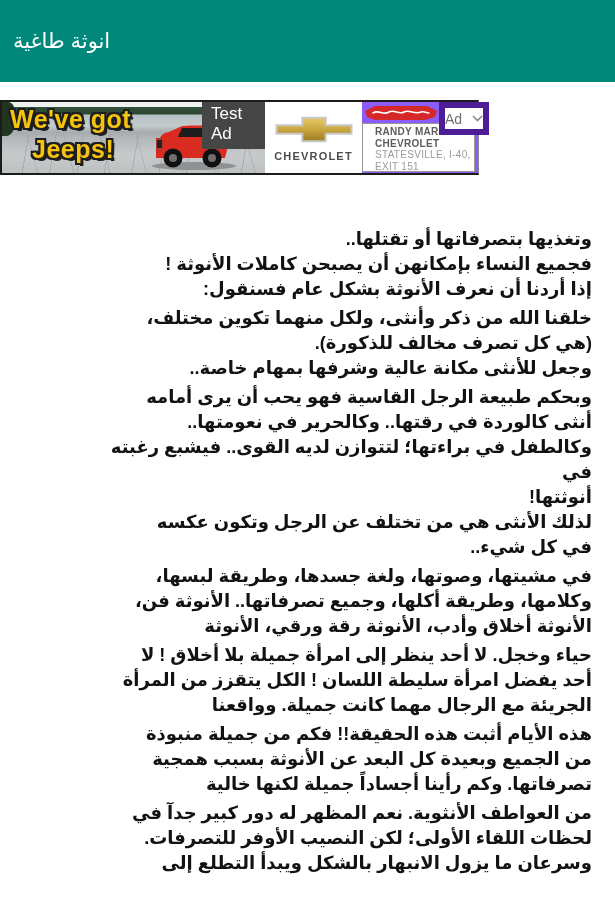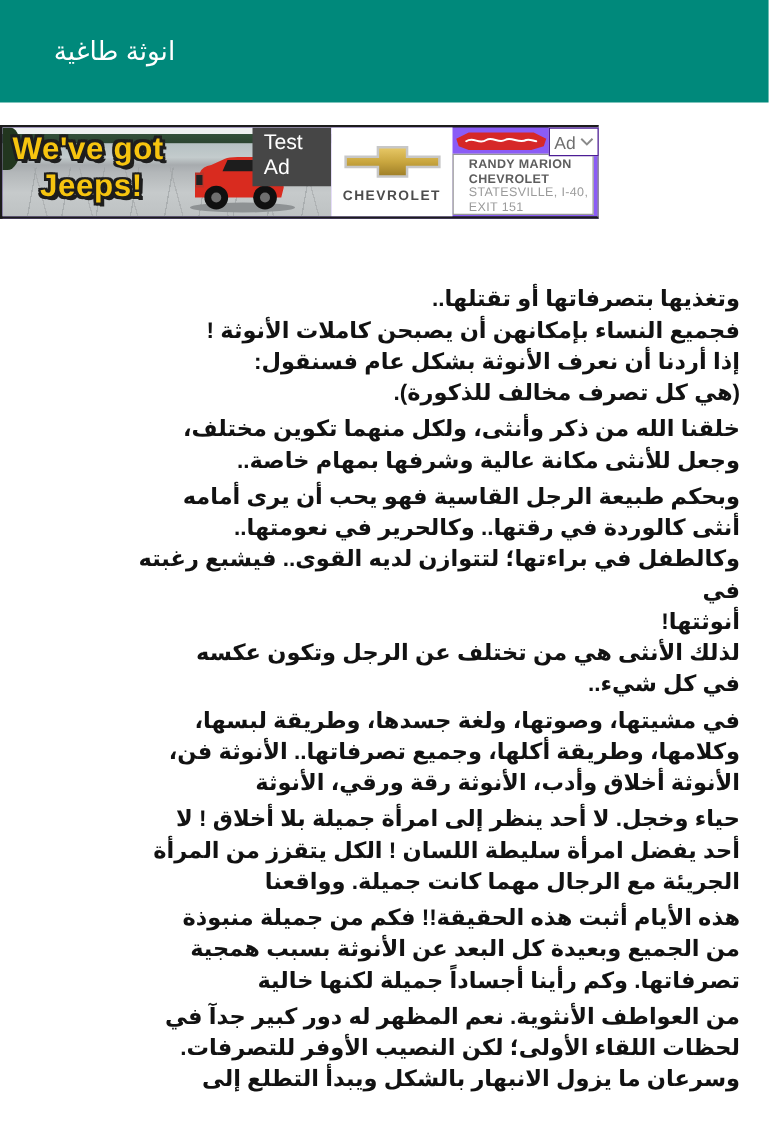--- a/index.html
+++ b/index.html
@@ -10,21 +10,21 @@
     font-family: "Liberation Sans", "DejaVu Sans", sans-serif;
     position: relative;
   }
   
   .app-header {
     position: absolute; top: 0; left: 0;
     width: 615px; height: 82px;
     background: #00897b;
     display: flex; align-items: center;
     box-sizing: border-box;
-    padding-left: 43px;
+    padding-left: 13px;
   }
   .app-title {
     color: #ffffff;
     font-size: 21px;
     direction: rtl;
   }
   
   .ad-banner {
     position: absolute; top: 100px; left: 0;
     width: 479px; height: 75px;
@@ -107,22 +107,22 @@
   .dealer-location {
     font-size: 10px; color: #9b9b9b;
     line-height: 10.5px; letter-spacing: 0.3px;
     margin-top: 1px;
   }
   .ribbon-logo { position: absolute; left: 361px; top: 2px; }
   .ad-info-chip {
     position: absolute; left: 437px; top: 0px;
     width: 38px; height: 21px;
     background: #ffffff;
-    border: 1px solid #4c1d95;
-    display: flex; align-items: center; justify-content: center;
+    border: 6px solid #4c1d95;
+    display: flex; align-items: center; justify-content: space-between;
     gap: 3px;
     cursor: pointer;
   }
   .ad-badge-label { font-size: 14px; color: #6f6f6f; }
   
   .article {
     position: absolute; top: 227px; left: 0; right: 0;
     padding-right: 23px; padding-left: 10px;
     direction: rtl;
     text-align: right;
@@ -195,22 +195,22 @@
       <polyline points="1,1 5.5,5.5 10,1" stroke="#8a8a8a" stroke-width="1.6" fill="none"></polyline>
     </svg>
   </div>
 
 </div>
 
 <div class="article">
     <div class="line">وتغذيها بتصرفاتها أو تقتلها..</div>
     <div class="line">فجميع النساء بإمكانهن أن يصبحن كاملات الأنوثة !</div>
     <div class="line">إذا أردنا أن نعرف الأنوثة بشكل عام فسنقول:</div>
+    <div class="line gap">خلقنا الله من ذكر وأنثى، ولكل منهما تكوين مختلف،</div>
     <div class="line">(هي كل تصرف مخالف للذكورة).</div>
-    <div class="line gap">خلقنا الله من ذكر وأنثى، ولكل منهما تكوين مختلف،</div>
     <div class="line">وجعل للأنثى مكانة عالية وشرفها بمهام خاصة..</div>
     <div class="line gap">وبحكم طبيعة الرجل القاسية فهو يحب أن يرى أمامه</div>
     <div class="line">أنثى كالوردة في رقتها.. وكالحرير في نعومتها..</div>
     <div class="line">وكالطفل في براءتها؛ لتتوازن لديه القوى.. فيشبع رغبته</div>
     <div class="line">في</div>
     <div class="line">أنوثتها!</div>
     <div class="line">لذلك الأنثى هي من تختلف عن الرجل وتكون عكسه</div>
     <div class="line">في كل شيء..</div>
     <div class="line gap">في مشيتها، وصوتها، ولغة جسدها، وطريقة لبسها،</div>
     <div class="line">وكلامها، وطريقة أكلها، وجميع تصرفاتها.. الأنوثة فن،</div>

